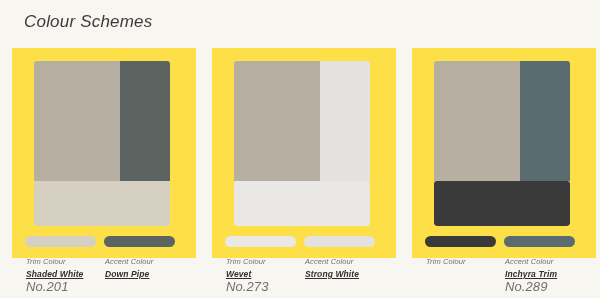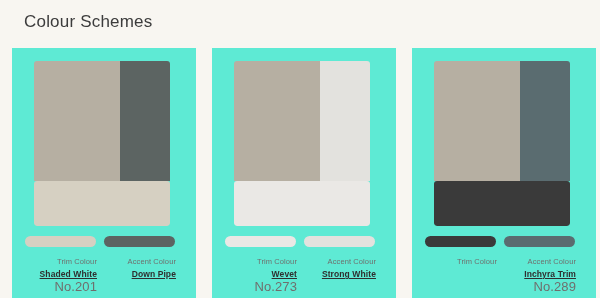--- a/index.html
+++ b/index.html
@@ -1,15 +1,15 @@
 <!DOCTYPE html>
 <html><head>
 <meta charset="utf-8">
 <style>
-  * { box-sizing: border-box; margin: 0; padding: 0; }
+  * { box-sizing: border-box; margin: 0; padding: 0; font-style: italic; }
   html, body {
     width: 600px; height: 298px;
     background: #f8f6f1;
     font-family: "Liberation Sans", sans-serif;
     overflow: hidden;
   }
   #page {
     position: relative;
     width: 600px; height: 298px;
     background: #f8f6f1;
@@ -26,24 +26,23 @@
   #cards {
     position: absolute;
     left: 12px; top: 48px;
     width: 576px; height: 250px;
     display: flex;
     gap: 16px;
   }
   .card {
     position: relative;
     width: 184px;
-    height: 250px;
-    background: #5eead4;
+    height: 210px;
+    background: #fde047;
     flex: 0 0 184px;
-    text-align: right;
   }
   .swatch-stack {
     position: absolute;
     left: 22px; top: 13px;
     width: 136px;
     height: 165px;
     border-radius: 3px;
     overflow: hidden;
   }
   .swatch-top {

